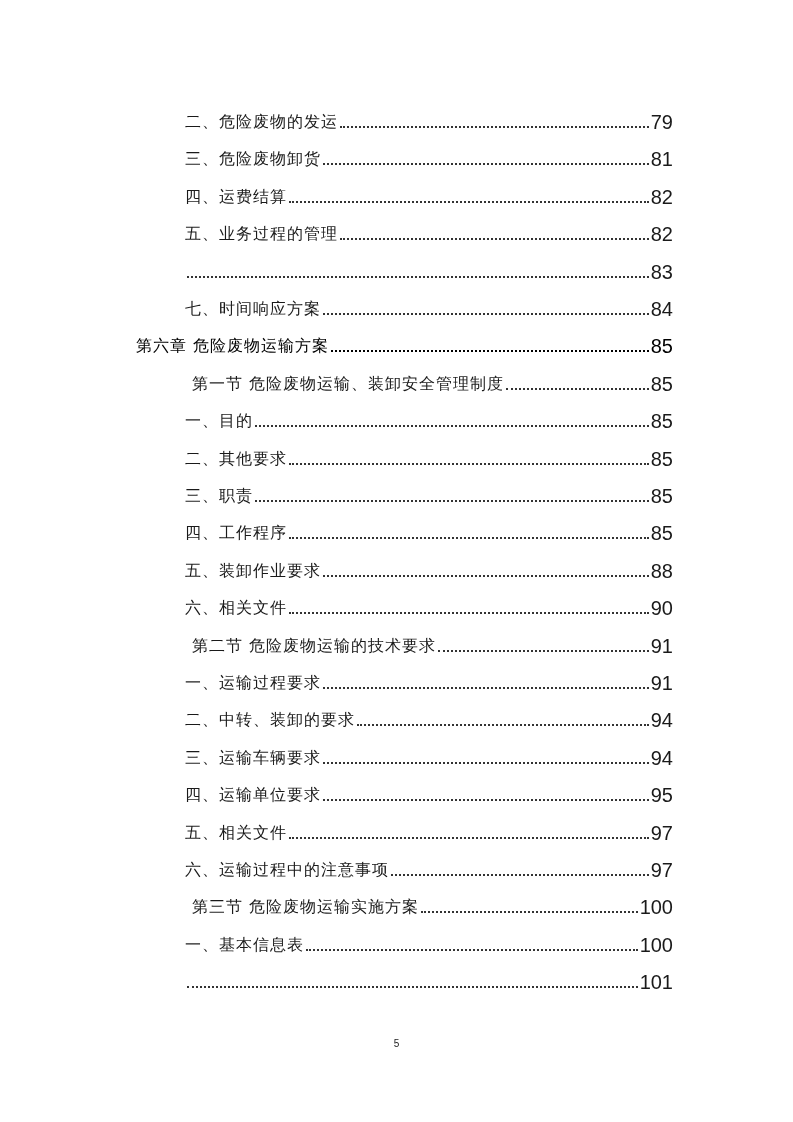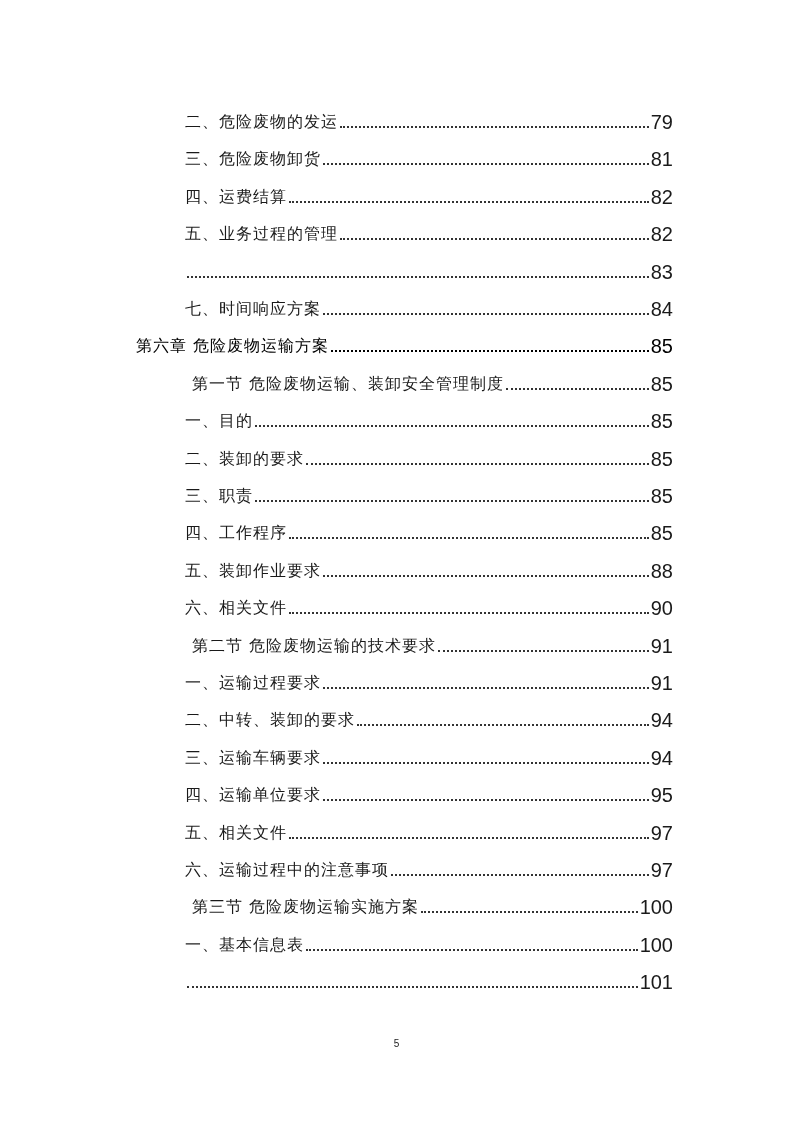--- a/index.html
+++ b/index.html
@@ -105,21 +105,21 @@
     <span class="toc-title">第一节  危险废物运输、装卸安全管理制度</span>
     <span class="toc-leader"></span>
     <span class="toc-page">85</span>
   </div>
   <div class="toc-entry level-item" style="top:299.2px">
     <span class="toc-title">一、目的</span>
     <span class="toc-leader"></span>
     <span class="toc-page">85</span>
   </div>
   <div class="toc-entry level-item" style="top:336.6px">
-    <span class="toc-title">二、装卸的要求</span>
+    <span class="toc-title">二、其他要求</span>
     <span class="toc-leader"></span>
     <span class="toc-page">85</span>
   </div>
   <div class="toc-entry level-item" style="top:374px">
     <span class="toc-title">三、职责</span>
     <span class="toc-leader"></span>
     <span class="toc-page">85</span>
   </div>
   <div class="toc-entry level-item" style="top:411.4px">
     <span class="toc-title">四、工作程序</span>

